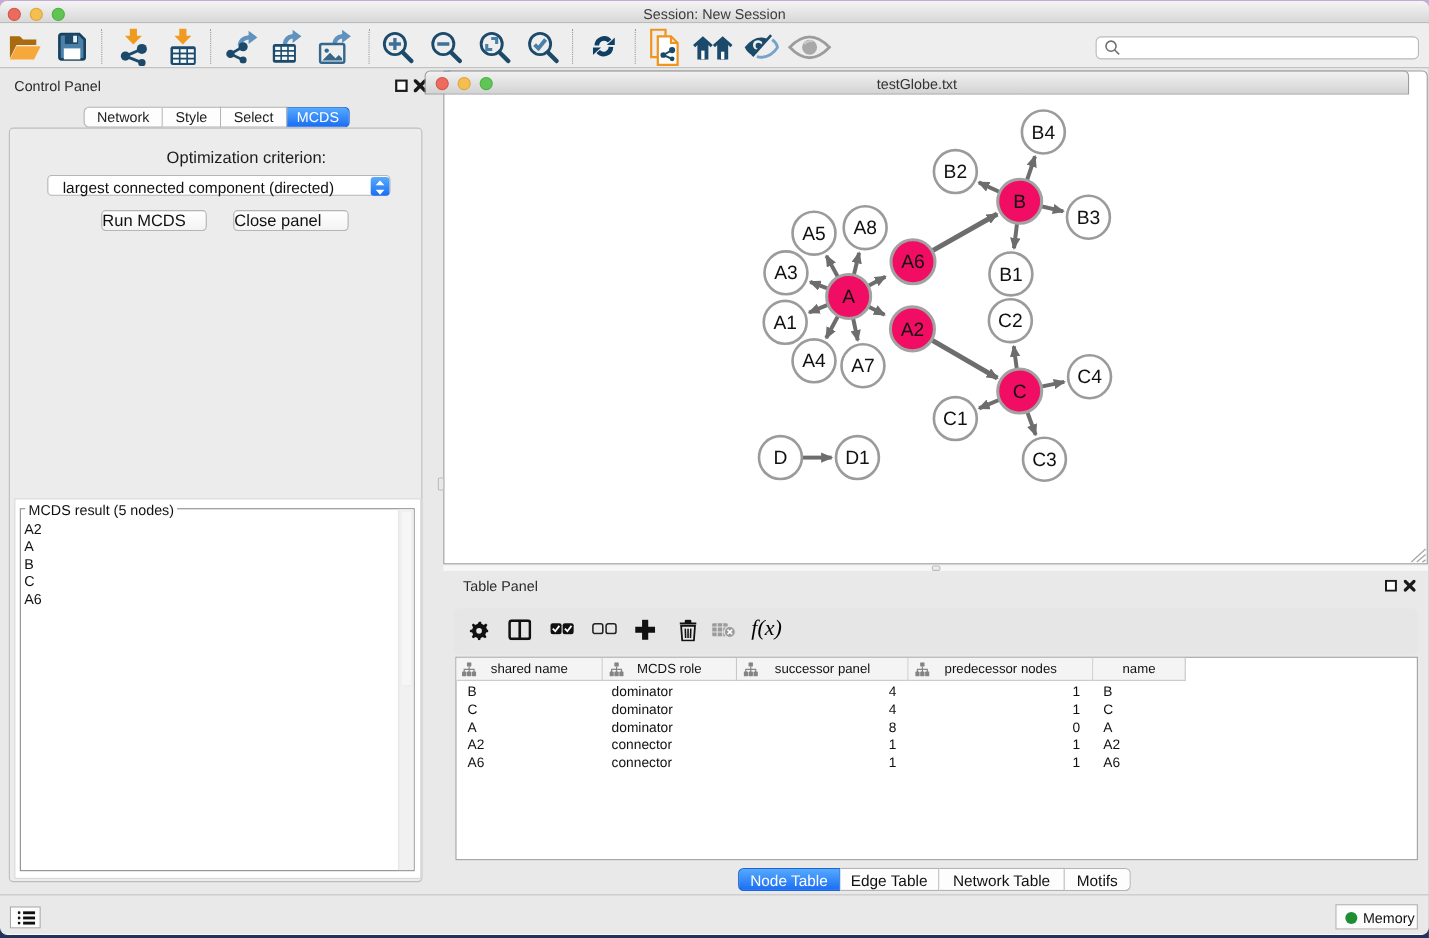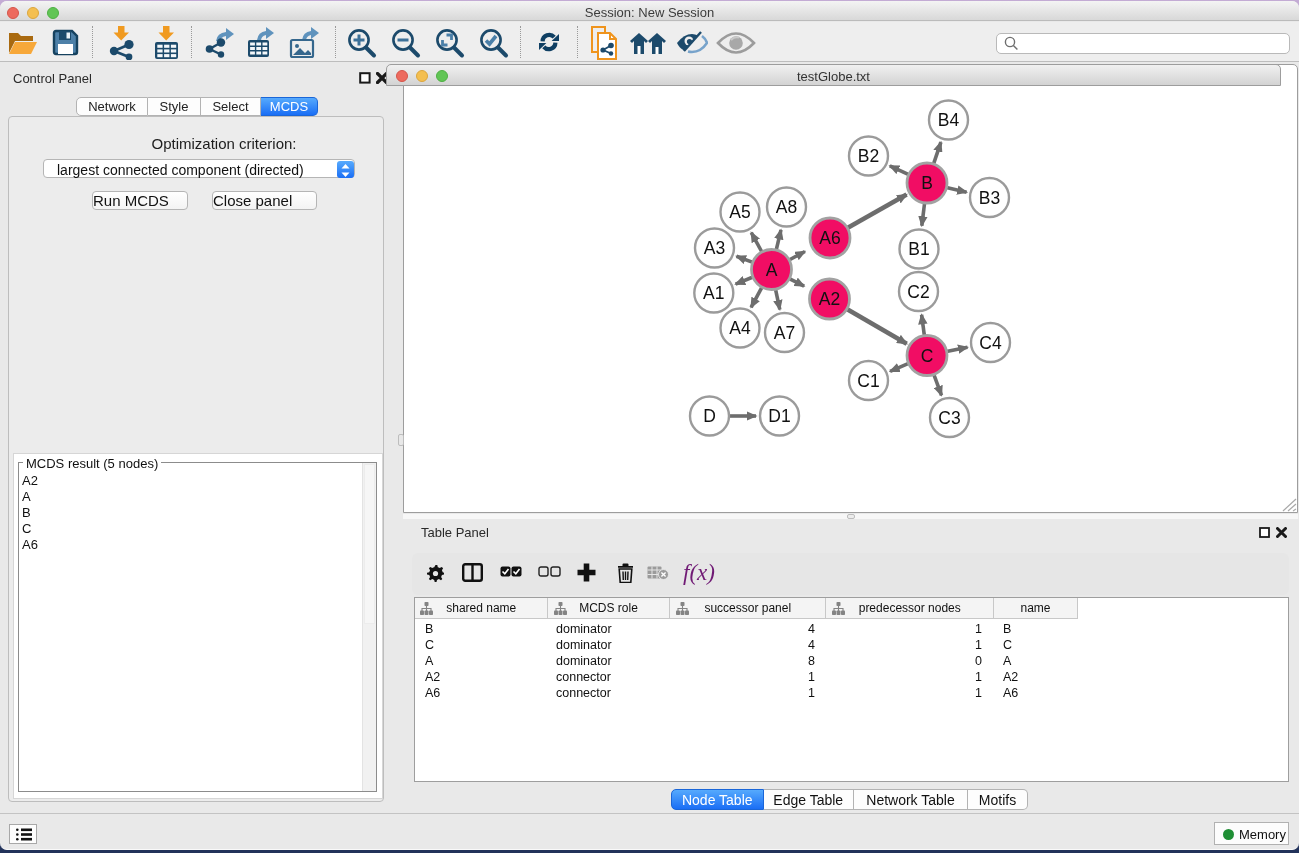--- a/index.html
+++ b/index.html
@@ -422,21 +422,21 @@
  <g stroke="#e6e6e6" stroke-width="1">
   <line x1="0.5" y1="4" x2="14.5" y2="4"></line>
       <line x1="0.5" y1="8.5" x2="14.5" y2="8.5"></line>
   <line x1="5" y1="0.5" x2="5" y2="12.5"></line>
       <line x1="10" y1="0.5" x2="10" y2="12.5"></line>
  </g>
  <circle cx="16.5" cy="8.5" r="5" fill="#9b9b9b" stroke="#e6e6e6" stroke-width="1"></circle>
  <path d="M14.4 6.4 L18.6 10.6 M18.6 6.4 L14.4 10.6" stroke="#fff" stroke-width="1.4"></path>
 </svg>
 
-<div class="abs" style="left:683px;top:560px;width:40px;font-family:'Liberation Serif',serif;font-style:italic;font-size:23px;color:#701a75;">f(x)</div>
+<div class="abs" style="left:683px;top:560px;width:40px;font-family:'Liberation Serif',serif;font-style:italic;font-size:20px;color:#000000;">f(x)</div>
 <div id="dattable">
  <div class="hcell" style="left:0;width:132.5px"></div>
  <div class="hcell" style="left:132.5px;width:122px"></div>
  <div class="hcell" style="left:254.5px;width:156.5px"></div>
  <div class="hcell" style="left:411px;width:167.5px"></div>
  <div class="hcell" style="left:578.5px;width:84px"></div>
  <div class="hlab" style="left:0;width:132.5px">shared name</div>
  <div class="hlab" style="left:132.5px;width:122px">MCDS role</div>
  <div class="hlab" style="left:254.5px;width:156.5px">successor panel</div>
  <div class="hlab" style="left:411px;width:167.5px">predecessor nodes</div>

